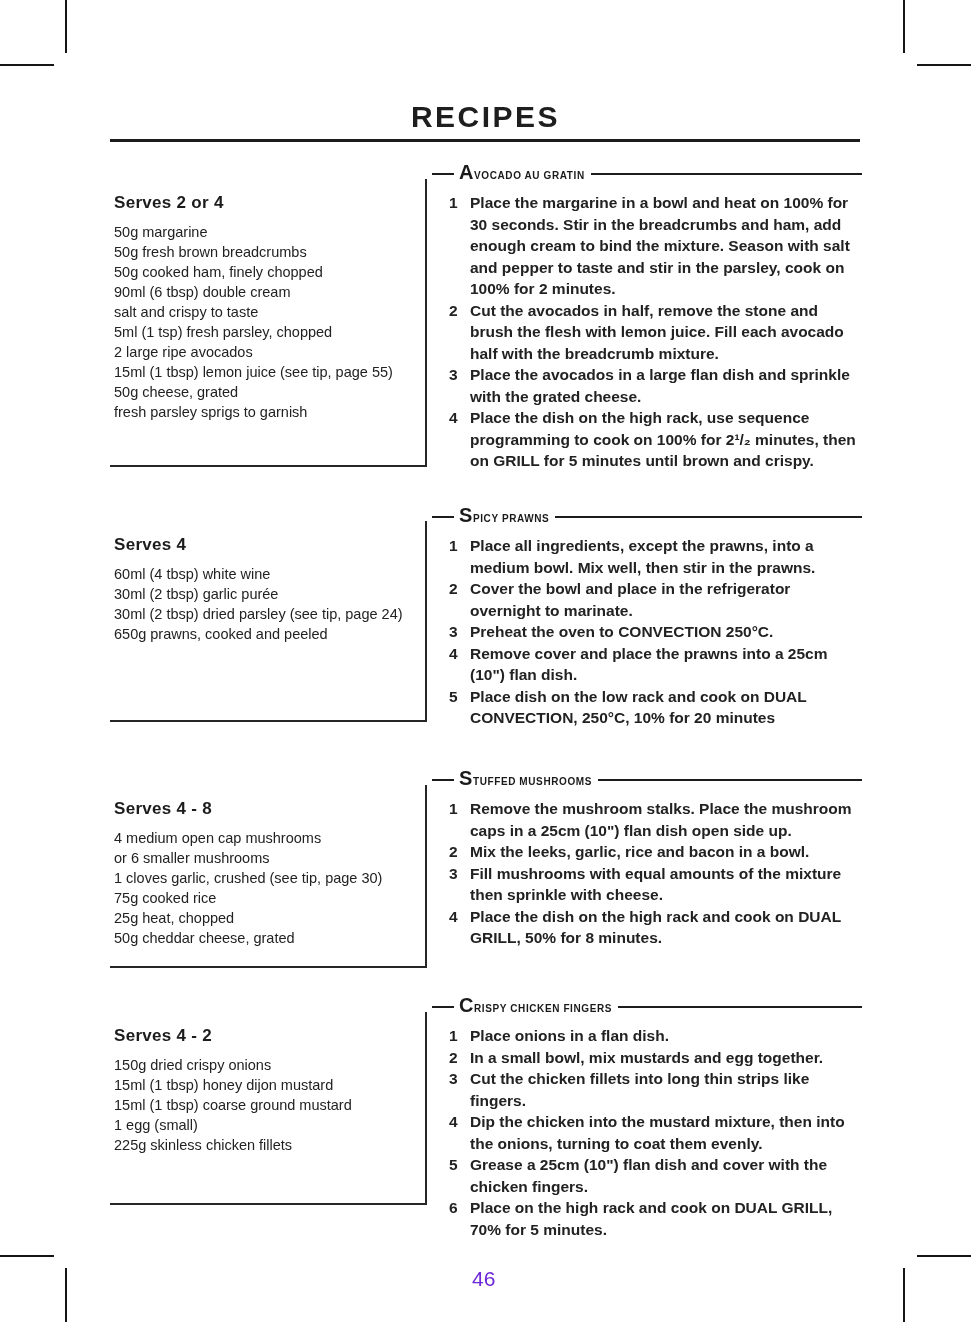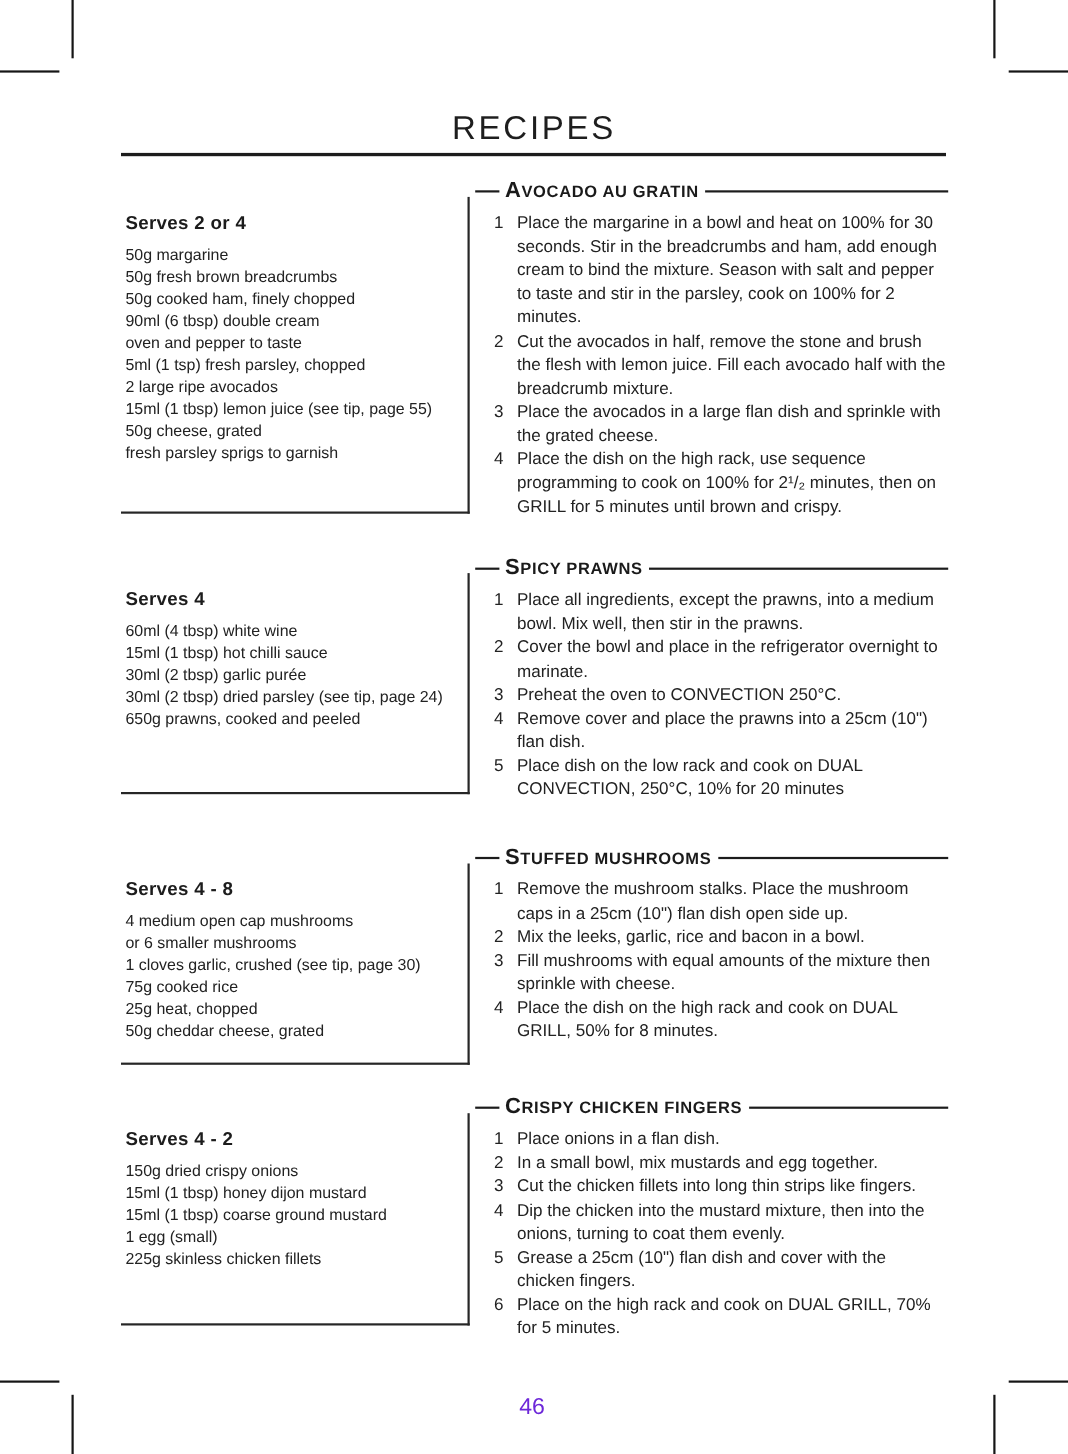--- a/index.html
+++ b/index.html
@@ -19,21 +19,21 @@
   .crop-tr-v { left:903px; top:0;        width:2px;  height:53px; }
   .crop-tr-h { left:917px; top:64px;     width:54px; height:2px;  }
   .crop-bl-h { left:0;     top:1255px;   width:54px; height:2px;  }
   .crop-bl-v { left:65px;  top:1268px;   width:2px;  height:54px; }
   .crop-br-h { left:917px; top:1255px;   width:54px; height:2px;  }
   .crop-br-v { left:903px; top:1268px;   width:2px;  height:54px; }
 
   .page-title {
     position:absolute; left:0; top:100px; width:971px;
     margin:0; text-align:center;
-    font-size:30px; font-weight:normal; letter-spacing:2.5px;
+    font-size:30px; font-weight:bold; letter-spacing:2.5px;
     color:#1e1e1e;
   }
   .title-rule {
     position:absolute; left:110px; top:139px;
     width:750px; height:3px; background:#1c1c1c;
   }
 
   
   .ingredients-box {
     position:absolute; left:110px; width:317px;
@@ -62,32 +62,32 @@
   .pos-s1 { top:506px; }
   .pos-s2 { top:769px; }
   .pos-s3 { top:996px; }
 
   .recipe-heading-row { display:flex; align-items:center; height:22px; }
   .rule { border-top:2px solid #1c1c1c; height:0; }
   .rule-left  { width:22px; flex:0 0 auto; }
   .rule-right { flex:1 1 auto; }
   .recipe-title {
     margin:0 6px 0 5px; white-space:nowrap;
-    font-size:15px; font-weight:bold; line-height:22px;
+    font-size:10px; font-weight:bold; line-height:22px;
     text-transform:uppercase; letter-spacing:0.6px; color:#1a1a1a;
   }
   .recipe-title::first-letter { font-size:20px; }
 
   .steps-list {
     margin:7px 0 0 0; padding:0; list-style:none;
     counter-reset:step;
     font-size:15.5px; line-height:21.5px; color:#222222;
   }
   .steps-list li {
-    position:relative; padding-left:38px; counter-increment:step;
+    position:relative; padding-left:38px; counter-increment:step;font-weight:bold;
   }
   .steps-list li::before {
     content:counter(step);
     position:absolute; left:17px; top:0;
   }
 
   .page-number {
     position:absolute; left:472px; top:1223px;
     font-size:21px; color:#6d28d9;margin-top:44px;
   }
@@ -110,21 +110,21 @@
   <div class="title-rule"></div>
 
   <section>
     <aside class="ingredients-box pos-i0">
       <h3 class="serves">Serves 2 or 4</h3>
       <ul class="ingredients-list">
           <li>50g margarine</li>
           <li>50g fresh brown breadcrumbs</li>
           <li>50g cooked ham, finely chopped</li>
           <li>90ml (6 tbsp) double cream</li>
-          <li>oven and pepper to taste</li>
+          <li>salt and crispy to taste</li>
           <li>5ml (1 tsp) fresh parsley, chopped</li>
           <li>2 large ripe avocados</li>
           <li>15ml (1 tbsp) lemon juice (see tip, page 55)</li>
           <li>50g cheese, grated</li>
           <li>fresh parsley sprigs to garnish</li>
         </ul>
     </aside>
     <div class="instructions pos-s0">
       <div class="recipe-heading-row">
         <span class="rule rule-left"></span>
@@ -138,21 +138,20 @@
           <li>Place the dish on the high rack, use sequence programming to cook on 100% for 2¹/₂ minutes, then on GRILL for 5 minutes until brown and crispy.</li>
         </ol>
     </div>
   </section>
 
   <section>
     <aside class="ingredients-box pos-i1">
       <h3 class="serves">Serves 4</h3>
       <ul class="ingredients-list">
           <li>60ml (4 tbsp) white wine</li>
-          <li>15ml (1 tbsp) hot chilli sauce</li>
           <li>30ml (2 tbsp) garlic purée</li>
           <li>30ml (2 tbsp) dried parsley (see tip, page 24)</li>
           <li>650g prawns, cooked and peeled</li>
         </ul>
     </aside>
     <div class="instructions pos-s1">
       <div class="recipe-heading-row">
         <span class="rule rule-left"></span>
         <h2 class="recipe-title">Spicy prawns</h2>
         <span class="rule rule-right"></span>

